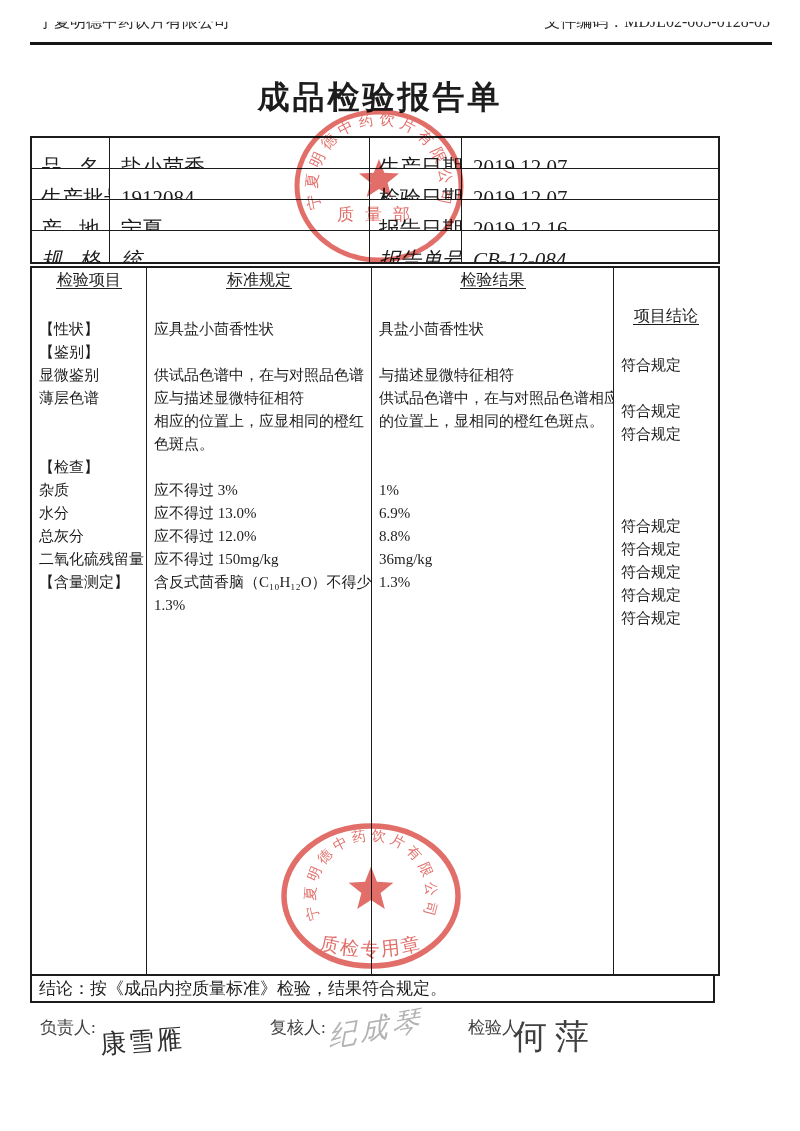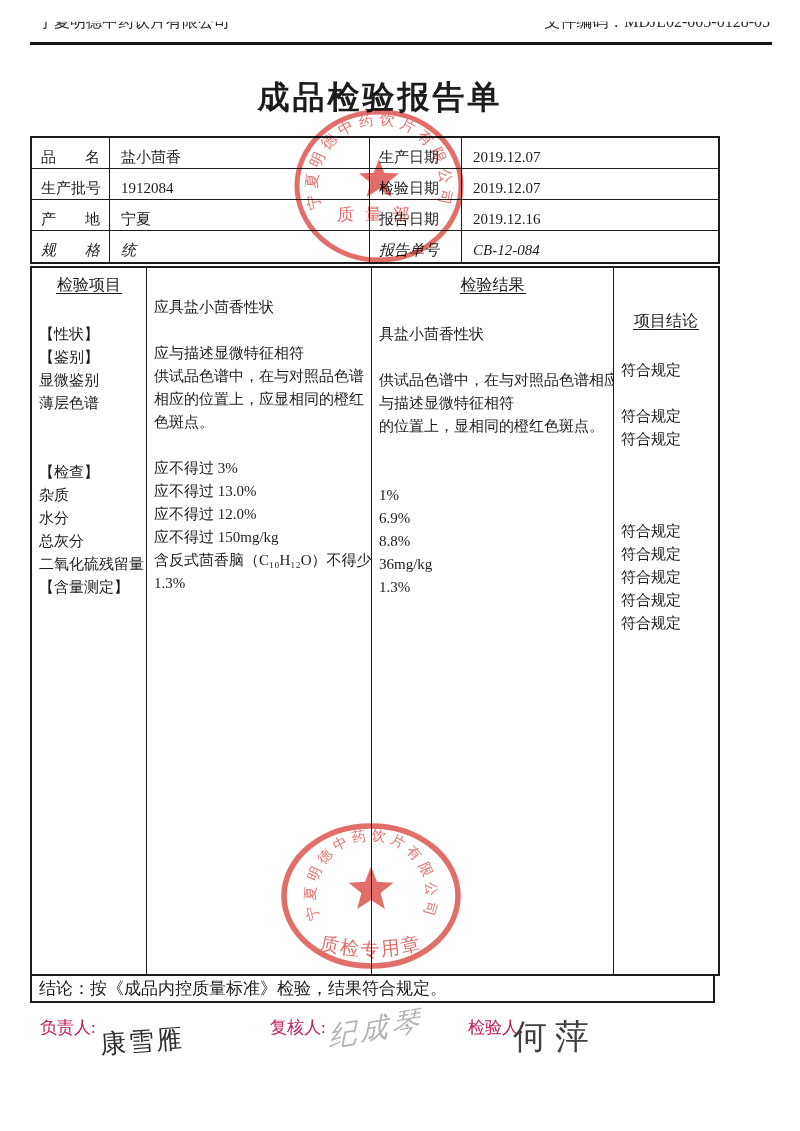--- a/index.html
+++ b/index.html
@@ -16,39 +16,39 @@
   .hdr-right{right:2px;}
   .hdr-rule{position:absolute;top:42px;left:30px;width:742px;height:3px;background:#161616;}
   
   .title{position:absolute;top:76px;left:0;width:760px;text-align:center;
     font-size:32px;font-weight:bold;letter-spacing:3px;}
   
   .info-table{position:absolute;top:136px;left:30px;width:686px;
     border:2px solid #1c1c1c;display:grid;
     grid-template-columns:78px 260px 92px auto;grid-auto-rows:31px;background:transparent;}
   .info-table .cell{border-right:1px solid #1c1c1c;border-bottom:1px solid #1c1c1c;
-    font-size:15px;line-height:30px;padding:4px 9px;white-space:nowrap;overflow:hidden;}
+    font-size:21px;line-height:30px;padding:14px 9px;white-space:nowrap;overflow:hidden;}
   .info-table .cell:nth-child(4n){border-right:none;}
   .info-table .cell:nth-last-child(-n+4){border-bottom:none;font-style:italic;}
   .info-table .lab1{text-align:justify;text-align-last:justify;}
   .info-table .val{padding-left:11px;}
   
   .main-table{position:absolute;top:266px;left:30px;width:686px;height:706px;
     border:2px solid #1c1c1c;display:grid;grid-template-columns:115px 225px 242px auto;}
-  .mcol{border-right:1px solid #1c1c1c;padding-top:5px;overflow:hidden;}
+  .mcol{border-right:1px solid #1c1c1c;overflow:hidden;}
   .mcol:last-child{border-right:none;margin-top:36px;}
   .mhead{text-align:center;font-size:16px;line-height:24px;margin-bottom:3px;}
   .mhead span{border-bottom:1px solid #1c1c1c;padding:0 1px;}
   .mline{font-size:15px;line-height:23px;min-height:23px;white-space:nowrap;padding-left:7px;}
   
   .conclusion{position:absolute;top:974px;left:30px;width:674px;height:25px;
     border:2px solid #1c1c1c;font-size:17px;line-height:25px;padding-left:7px;white-space:nowrap;}
   
   .sig-row{position:absolute;top:1008px;left:0;width:800px;height:90px;}
-  .sig-label{position:absolute;font-size:17px;color:#be185d;}
+  .sig-label{position:absolute;font-size:17px;color:#404040;}
   .sig-name{position:absolute;color:#2e2e2e;}
   .sig-lead{left:100px;top:16px;font-size:26px;transform:rotate(-4deg);letter-spacing:2px;}
   .sig-review{left:328px;top:2px;font-size:28px;color:#b3b3b3;font-style:italic;
     transform:rotate(-10deg) skewX(-8deg);letter-spacing:4px;}
   .sig-inspector{left:513px;top:6px;font-size:34px;color:#404040;letter-spacing:8px;}
   
   .stamp{position:absolute;mix-blend-mode:multiply;opacity:.78;}
   .stamp-top{left:291px;top:108px;}
   .stamp-bottom{left:279px;top:822px;}
 </style>
@@ -94,42 +94,43 @@
       <div class="mline">&nbsp;</div>
       <div class="mline">【检查】</div>
       <div class="mline">杂质</div>
       <div class="mline">水分</div>
       <div class="mline">总灰分</div>
       <div class="mline">二氧化硫残留量</div>
       <div class="mline">【含量测定】</div>
       <div class="mline">&nbsp;</div>
     </div>
   <div class="mcol">
+    <div class="mhead"><span>标准规定</span></div>
   <div class="mline">&nbsp;</div>
       <div class="mline">应具盐小茴香性状</div>
       <div class="mline">&nbsp;</div>
+      <div class="mline">供试品色谱中，在与对照品色谱</div>
       <div class="mline">应与描述显微特征相符</div>
-      <div class="mline">供试品色谱中，在与对照品色谱</div>
       <div class="mline">相应的位置上，应显相同的橙红</div>
       <div class="mline">色斑点。</div>
       <div class="mline">&nbsp;</div>
       <div class="mline">应不得过 3%</div>
       <div class="mline">应不得过 13.0%</div>
       <div class="mline">应不得过 12.0%</div>
       <div class="mline">应不得过 150mg/kg</div>
       <div class="mline">含反式茴香脑（C₁₀H₁₂O）不得少于</div>
       <div class="mline">1.3%</div>
     </div>
   <div class="mcol">
     <div class="mhead"><span>检验结果</span></div>
   <div class="mline">&nbsp;</div>
       <div class="mline">具盐小茴香性状</div>
       <div class="mline">&nbsp;</div>
+      <div class="mline">与描述显微特征相符</div>
       <div class="mline">供试品色谱中，在与对照品色谱相应</div>
-      <div class="mline">与描述显微特征相符</div>
       <div class="mline">的位置上，显相同的橙红色斑点。</div>
       <div class="mline">&nbsp;</div>
       <div class="mline">&nbsp;</div>
       <div class="mline">1%</div>
       <div class="mline">6.9%</div>
       <div class="mline">8.8%</div>
       <div class="mline">36mg/kg</div>
       <div class="mline">1.3%</div>
       <div class="mline">&nbsp;</div>
     </div>

